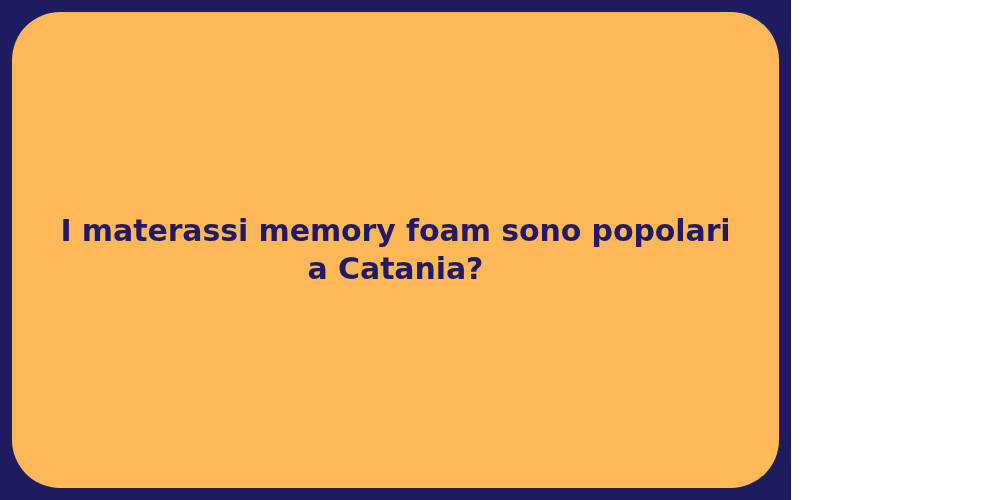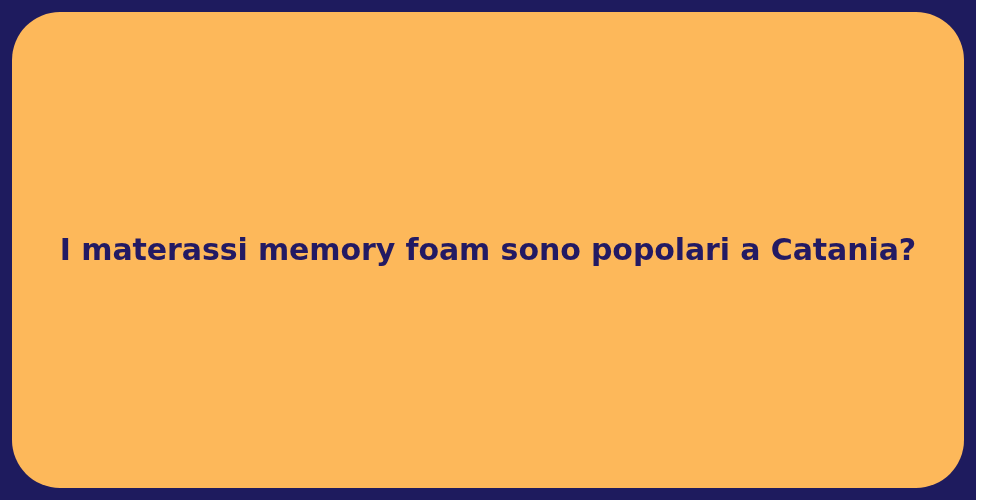--- a/index.html
+++ b/index.html
@@ -12,21 +12,21 @@
     width: 1000px;
     height: 500px;
     overflow: hidden;
     font-family: "DejaVu Sans", "Liberation Sans", sans-serif;
   }
 
   
   .banner-frame {
     position: relative;
     box-sizing: border-box;
-    width: 976px;
+    width: 791px;
     height: 500px;
     background: #1e1b5e;
     padding: 12px;
     display: flex;
     align-items: stretch;
     justify-content: stretch;
   }
 
   
   .banner-card {

